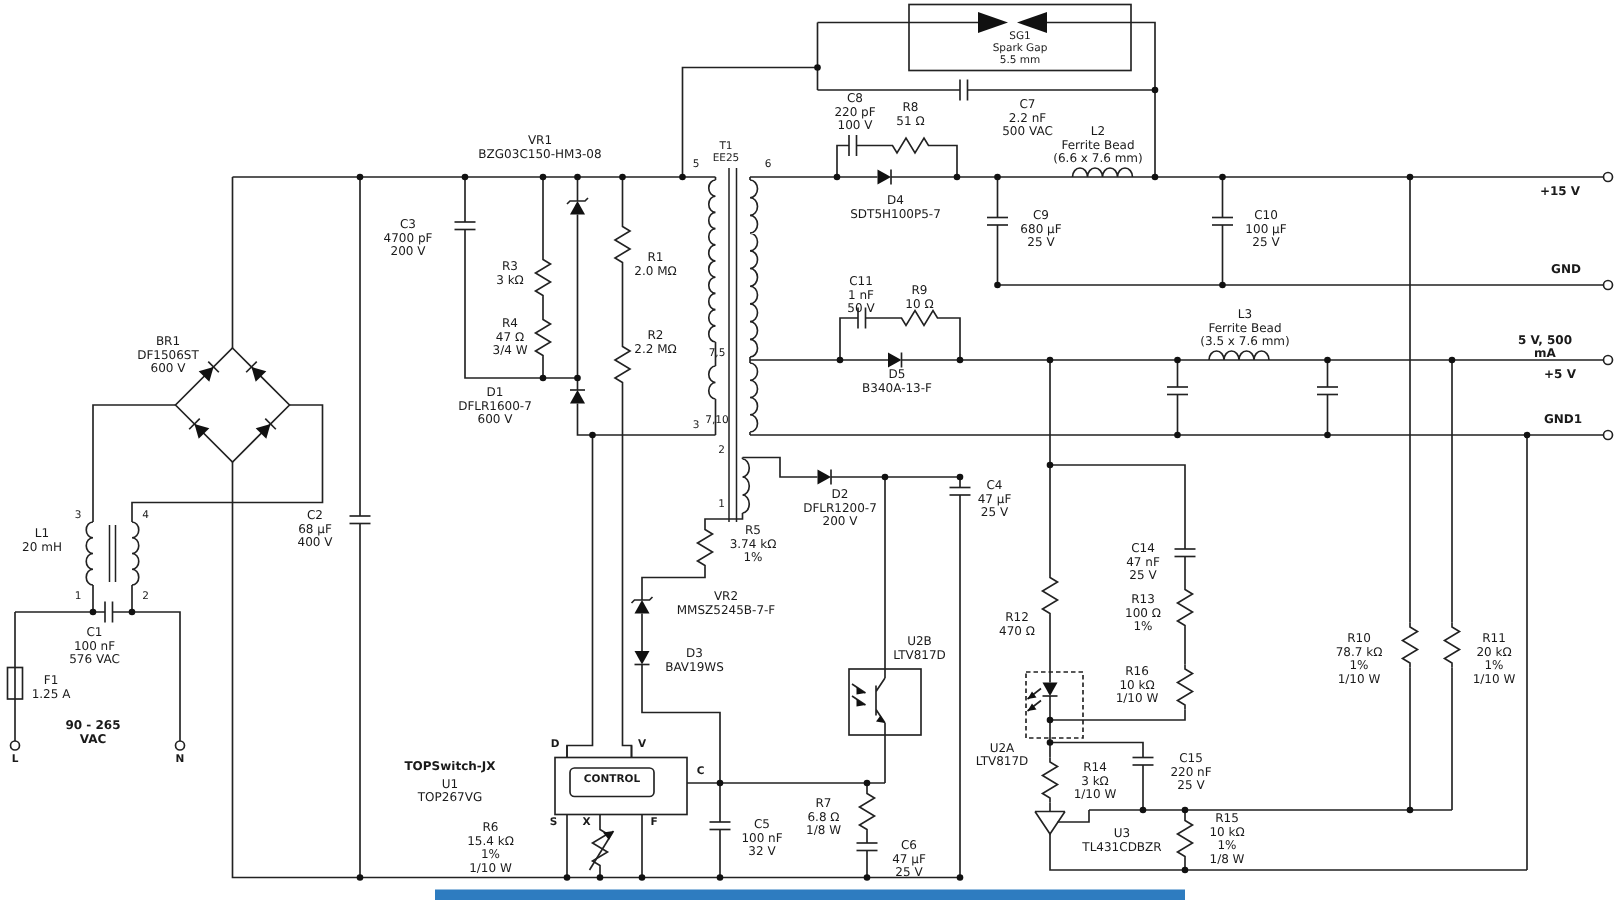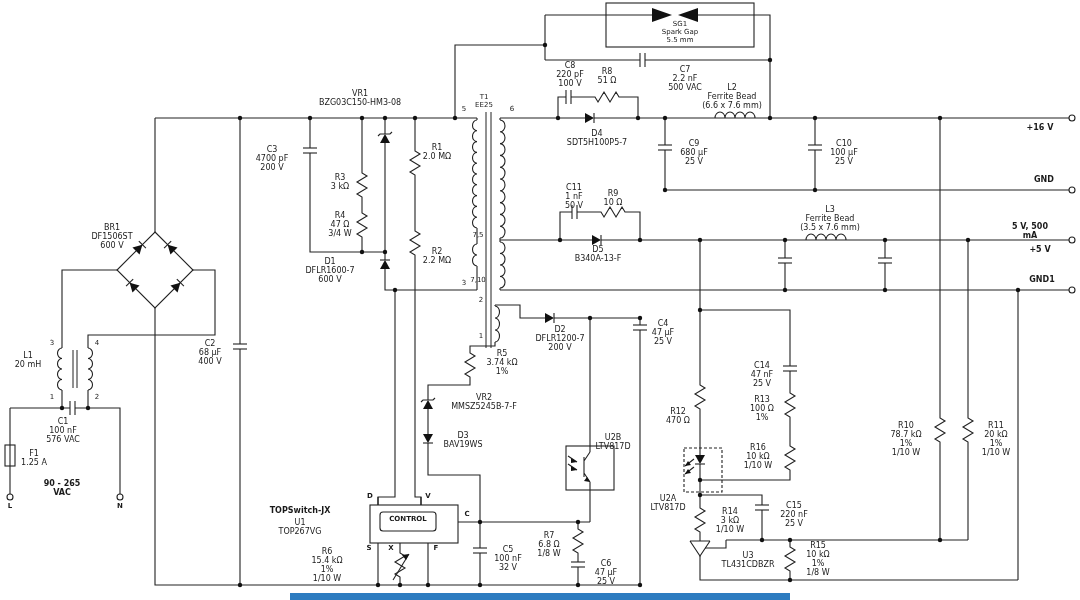--- a/index.html
+++ b/index.html
@@ -251,21 +251,21 @@
 <div class="lbl" style="left:732px;top:84px">L2
 Ferrite Bead
 (6.6 x 7.6 mm)</div>
 <div class="lbl" style="left:694px;top:140px">C9
 680 μF
 25 V</div>
 <div class="lbl" style="left:844px;top:140px">C10
 100 μF
 25 V</div>
 <div class="lbl b" style="left:1086px;top:101px">12 V, 2 A</div>
-<div class="lbl b" style="left:1040px;top:124px">+16 V</div>
+<div class="lbl b" style="left:1040px;top:124px">+15 V</div>
 <div class="lbl b" style="left:1044px;top:176px">GND</div>
 <div class="lbl" style="left:574px;top:184px">C11
 1 nF
 50 V</div>
 <div class="lbl" style="left:613px;top:190px">R9
 10 Ω</div>
 <div class="lbl" style="left:598px;top:246px">D5
 B340A-13-F</div>
 <div class="lbl" style="left:830px;top:206px">L3
 Ferrite Bead
@@ -278,23 +278,23 @@
 <div class="lbl sm" style="left:484px;top:94px">T1
 EE25</div>
 <div class="lbl" style="left:272px;top:146px">C3
 4700 pF
 200 V</div>
 <div class="lbl" style="left:340px;top:174px">R3
 3 kΩ</div>
 <div class="lbl" style="left:340px;top:212px">R4
 47 Ω
 3/4 W</div>
-<div class="lbl" style="left:437px;top:144px">R1
+<div class="lbl" style="left:437px;top:168px">R1
 2.0 MΩ</div>
-<div class="lbl" style="left:437px;top:248px">R2
+<div class="lbl" style="left:437px;top:220px">R2
 2.2 MΩ</div>
 <div class="lbl" style="left:330px;top:258px">D1
 DFLR1600-7
 600 V</div>
 <div class="lbl" style="left:210px;top:340px">C2
 68 μF
 400 V</div>
 <div class="lbl" style="left:112px;top:224px">BR1
 DF1506ST
 600 V</div>
@@ -315,21 +315,21 @@
 <div class="lbl" style="left:663px;top:320px">C4
 47 μF
 25 V</div>
 <div class="lbl" style="left:502px;top:350px">R5
 3.74 kΩ
 1%</div>
 <div class="lbl" style="left:484px;top:394px">VR2
 MMSZ5245B-7-F</div>
 <div class="lbl" style="left:463px;top:432px">D3
 BAV19WS</div>
-<div class="lbl" style="left:613px;top:434px">U2B
+<div class="lbl" style="left:613px;top:424px">U2B
 LTV817D</div>
 <div class="lbl b" style="left:300px;top:507px">TOPSwitch-JX</div>
 <div class="lbl" style="left:300px;top:519px">U1
 TOP267VG</div>
 <div class="lbl sm b" style="left:408px;top:516px">CONTROL</div>
 <div class="lbl" style="left:327px;top:548px">R6
 15.4 kΩ
 1%
 1/10 W</div>
 <div class="lbl" style="left:508px;top:546px">C5

